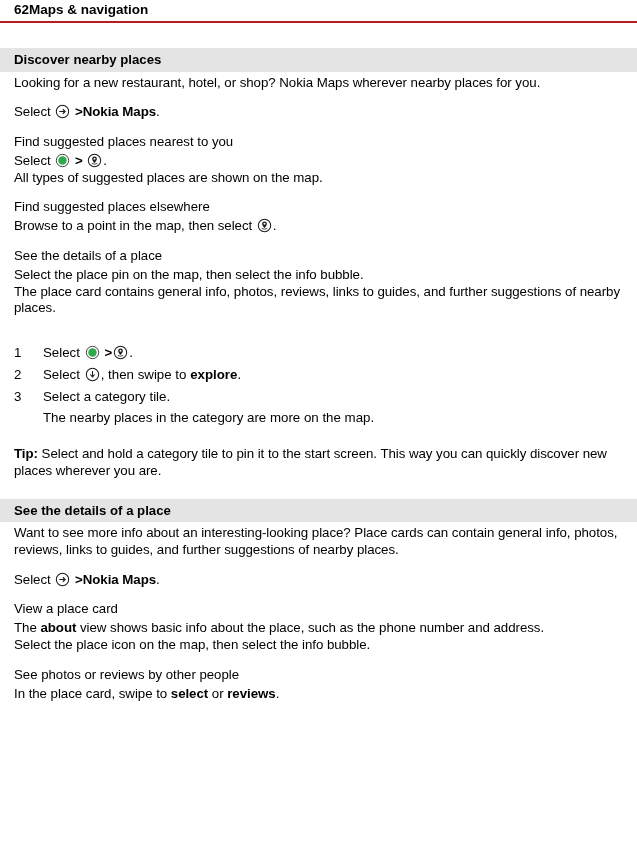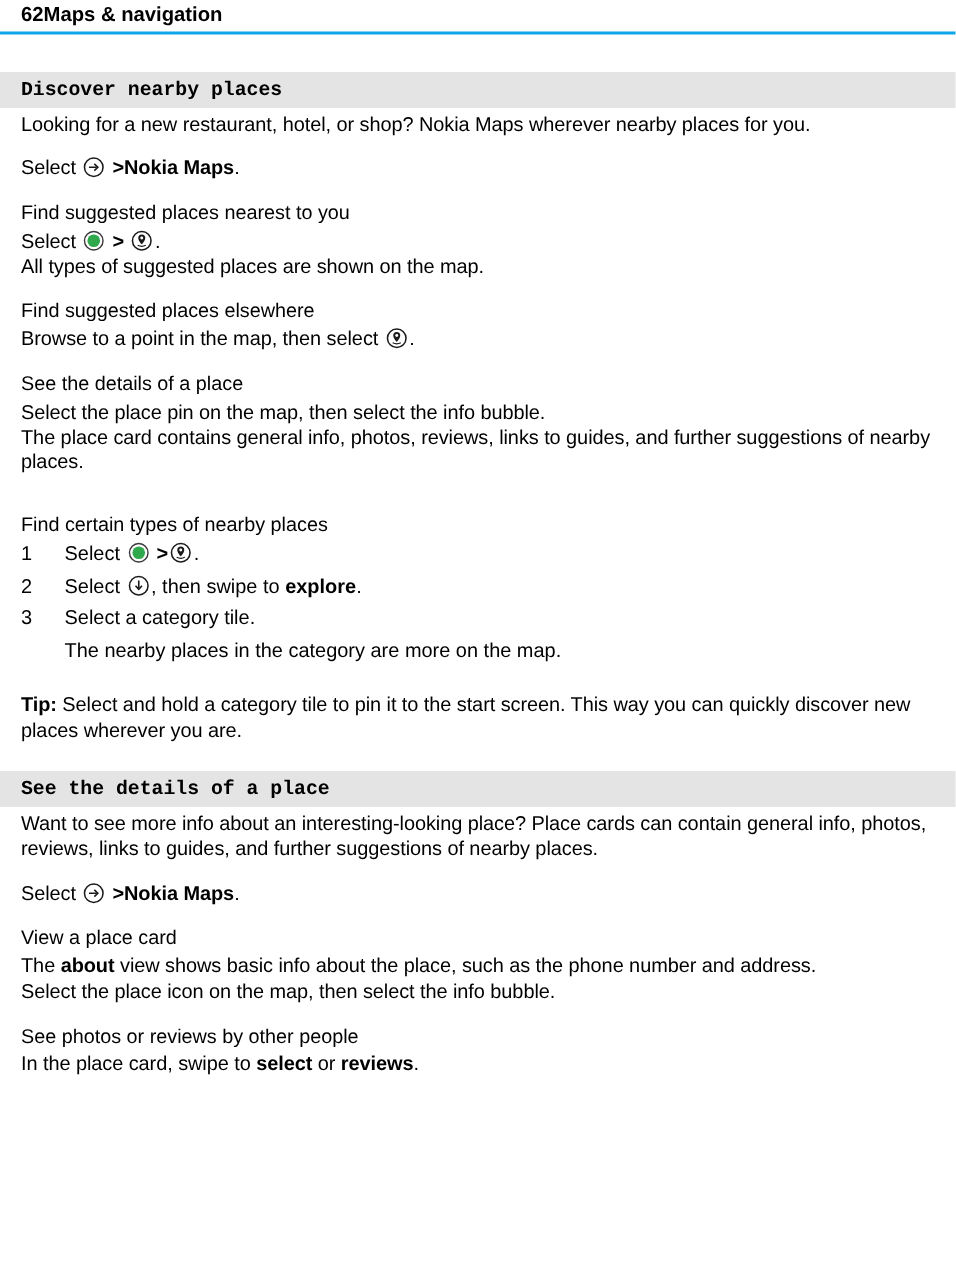--- a/index.html
+++ b/index.html
@@ -19,21 +19,21 @@
     width: 637px;
     height: 847px;
     box-sizing: border-box;
   }
 
   
   .page-header {
     display: flex;
     align-items: baseline;
     padding: 2px 0 4px 14px;
-    border-bottom: 2px solid #0ea5e9;
+    border-bottom: 2px solid #b91c1c;
     margin: 0 0 0 0;
   }
   .page-header .pagenum {
     font-size: 13.5px;
     font-weight: bold;
     letter-spacing: 0;
   }
   .page-header .chapter {
     font-size: 13.5px;
     font-weight: bold;
@@ -47,21 +47,20 @@
   
   .section-bar {
     background: #e4e4e4;
     font-size: 13.2px;
     font-weight: bold;
     padding: 4px 0 4px 0;
     margin: 0 -12px 0 -14px;
     padding-left: 14px;
     padding-right: 12px;
     line-height: 1.18;
-    font-family: Liberation Mono, monospace;
   }
 
   
   h3.sub {
     font-size: 13.2px;
     font-weight: normal;
     margin: 0;
     padding: 0;
     line-height: 1.2;
   }
@@ -191,21 +190,20 @@
 
     <div class="gap-m"></div>
 
     <h3 class="sub">See the details of a place</h3>
     <div class="gap-xs"></div>
     <p class="body">Select the place pin on the map, then select the info bubble.</p>
     <p class="body">The place card contains general info, photos, reviews, links to guides, and further suggestions of nearby places.</p>
 
     <div class="gap-xl"></div>
 
-    <h3 class="sub">Find certain types of nearby places</h3>
     <div class="gap-xs"></div>
 
     <ol class="steps">
       <li>
         <span class="num">1</span>
         <span class="txt">
           <span>Select</span>
           <span class="icon">
             <svg viewBox="0 0 16 16" width="15" height="15">
               <circle cx="8" cy="8" r="6.6" fill="#fff" stroke="#3a3a3a" stroke-width="1"></circle>

